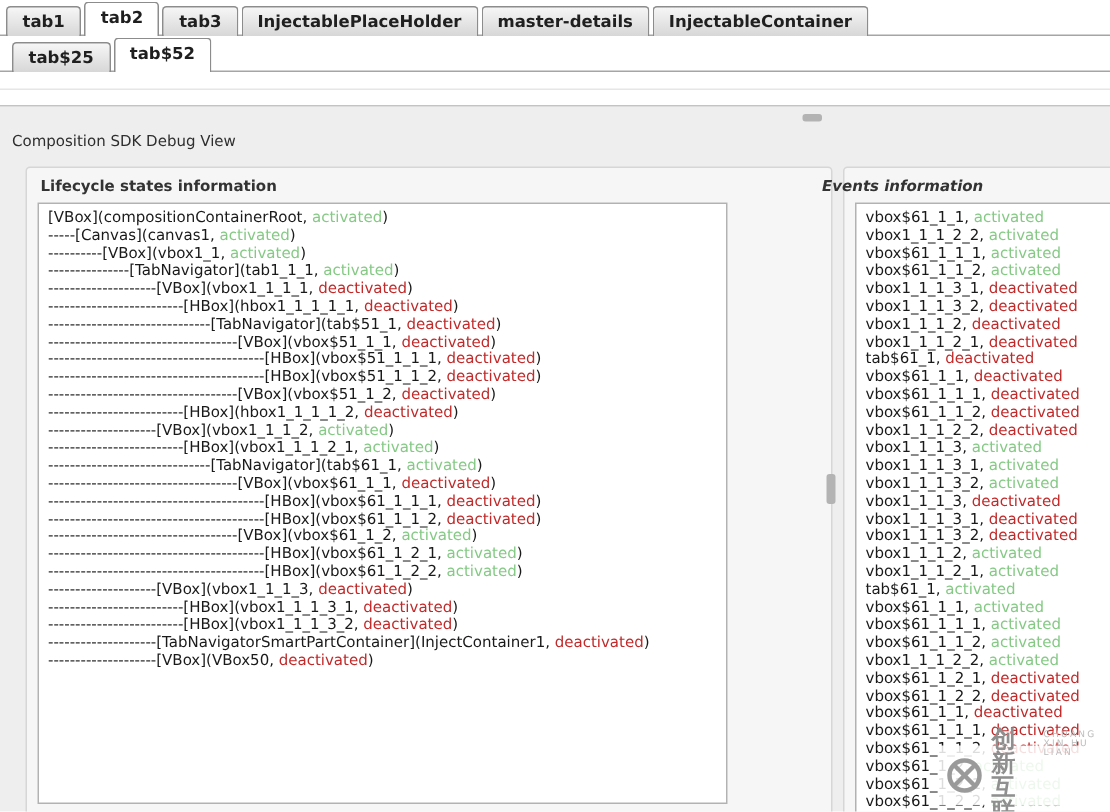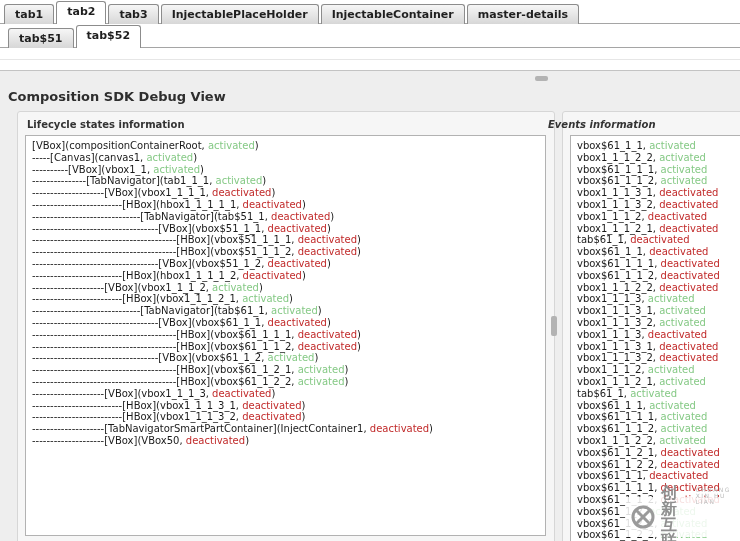--- a/index.html
+++ b/index.html
@@ -28,38 +28,38 @@
   .debug-panel{position:absolute;left:0;top:71px;width:740px;height:470px;background:#eeeeee;}
   .divider-handle-h{
     position:absolute;left:535px;top:76px;width:13px;height:5px;
     background:#b3b3b3;border-radius:2px;
   }
   .divider-handle-v{
     position:absolute;left:551px;top:316px;width:6px;height:20px;
     background:#b3b3b3;border-radius:2px;
   }
   .panel-title{
-    position:absolute;left:8px;top:89px;font-size:13px;font-weight:bold;color:#2e2e2e;
+    position:absolute;left:8px;top:89px;font-size:10px;font-weight:normal;color:#2e2e2e;
   }
   .group-box{
     position:absolute;top:111px;height:436px;box-sizing:border-box;
     background:#f6f6f6;border:1px solid #d6d6d6;border-radius:3px 3px 0 0;
   }
   .lifecycle-box{left:17px;width:538px;}
   .events-box{left:562px;width:200px;}
   .group-header{
     position:absolute;font-size:10px;font-weight:bold;color:#333333;white-space:nowrap;
   }
   .lifecycle-header{left:27px;top:119px;}
   .events-header{left:548px;top:119px;font-style:italic;}
   .listbox{
     position:absolute;box-sizing:border-box;background:#ffffff;
     border:1px solid #b2b2b2;overflow:hidden;padding:4px 6px;
   }
-  .lifecycle-list{left:25px;top:135px;width:521px;height:401px;}
+  .lifecycle-list{left:25px;top:135px;width:460px;height:401px;}
   .events-list{left:570px;top:135px;width:220px;height:420px;}
   .lc-line,.ev-line{
     height:11.8px;line-height:11.8px;font-size:10px;color:#1a1a1a;white-space:pre;
   }
   .state.activated{color:var(--c-activated,#85c985);}
   .state.deactivated{color:var(--c-deactivated,#c12a2a);}
   
   .watermark{
     position:absolute;left:626px;top:497px;width:114px;height:40px;
     background:rgba(255,255,255,0.85);display:flex;align-items:center;gap:5px;
@@ -73,27 +73,27 @@
 </head>
 <body>
 
 <div class="screen">
 
   <div class="tab-row tab-row-1">
       <div class="tab">tab1</div>
       <div class="tab selected">tab2</div>
       <div class="tab">tab3</div>
       <div class="tab">InjectablePlaceHolder</div>
+      <div class="tab">master-details</div>
       <div class="tab">InjectableContainer</div>
-      <div class="tab">master-details</div>
     </div>
   <div class="hline line-tabs1"></div>
 
   <div class="tab-row tab-row-2">
-      <div class="tab">tab$51</div>
+      <div class="tab">tab$25</div>
       <div class="tab selected">tab$52</div>
     </div>
   <div class="hline line-tabs2"></div>
 
   <div class="hline line-faint"></div>
   <div class="hline line-divider"></div>
 
   <div class="debug-panel"></div>
   <div class="divider-handle-h"></div>
 

